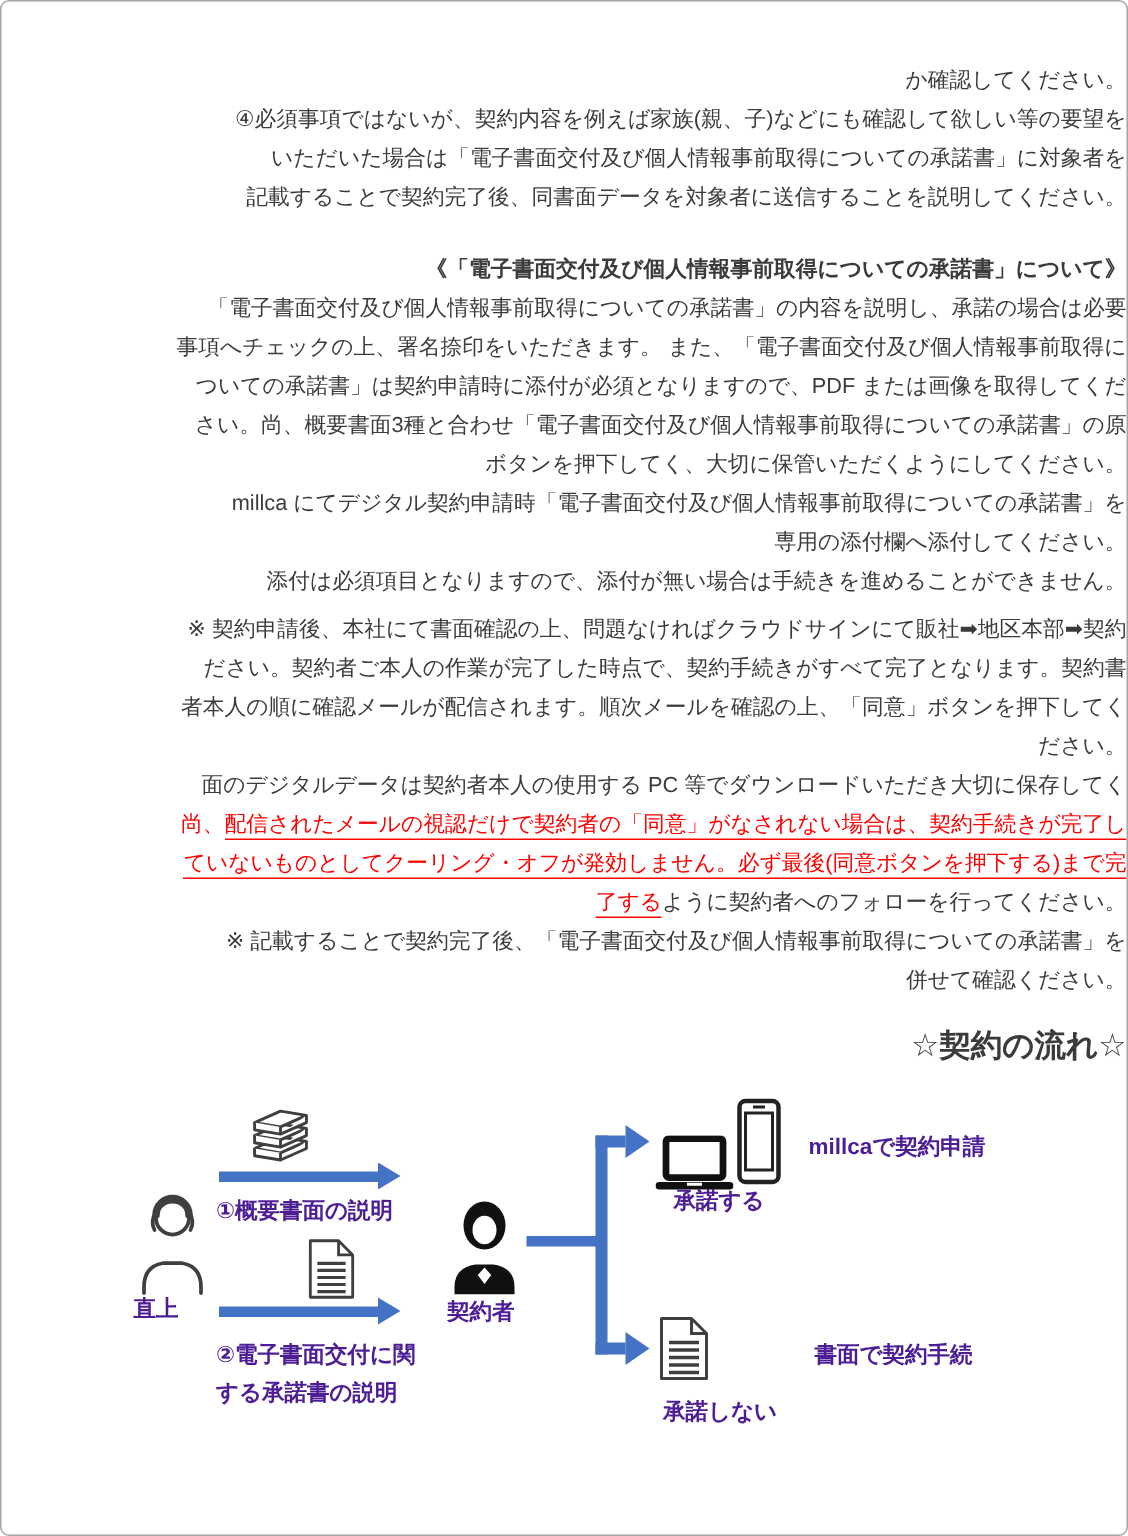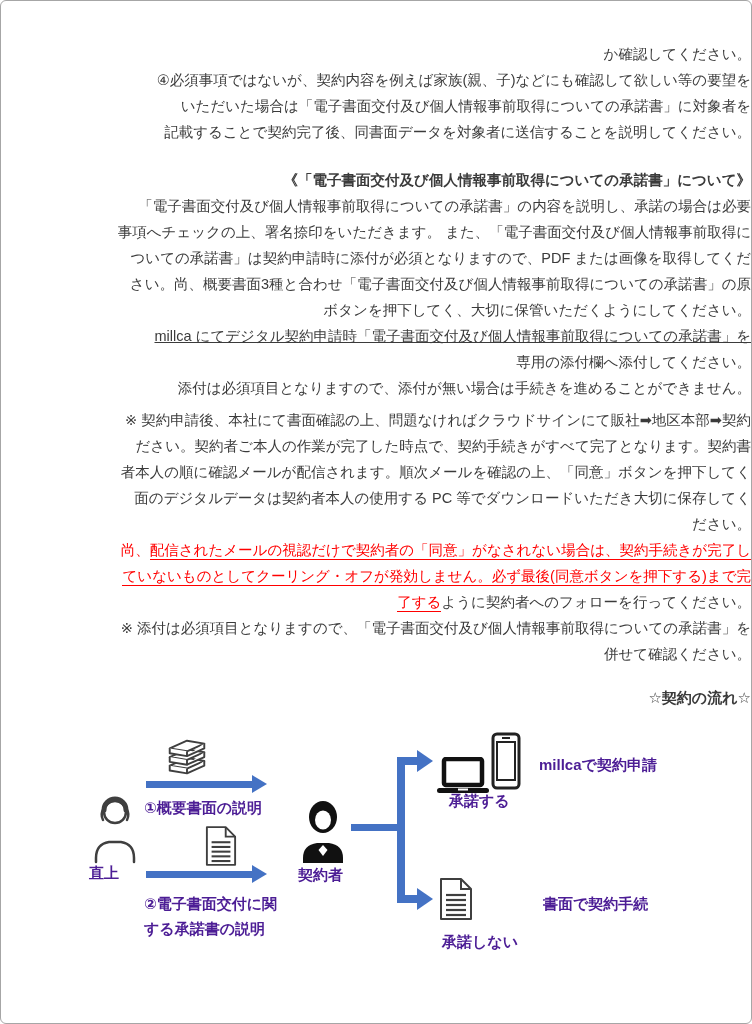--- a/index.html
+++ b/index.html
@@ -17,21 +17,21 @@
     background:#fff;
     overflow:hidden;
     color:var(--text);
     font-family:"Liberation Sans","DejaVu Sans",sans-serif;
     text-align:right;
   }
   #doc-body{padding-top:40px;font-size:14.5px;line-height:26px;}
   .line{white-space:pre;}
   .line span.red{color:var(--red);}
   .line span.redu{color:var(--red);border-bottom:1.5px solid var(--red);padding-bottom:1px;}
-  .flow-heading{margin-top:18px;padding-left:45px;font-weight:bold;font-size:15px;line-height:26px;}
+  .flow-heading{margin-top:18px;padding-left:45px;font-weight:bold;font-size:21px;line-height:26px;}
   .diagram{position:absolute;left:0;top:716px;width:752px;height:300px;}
   .diagram > *{position:absolute;}
   .dlabel{font-weight:600;font-size:15px;line-height:20px;white-space:nowrap;color:#4c1d95;}
   .harrow{display:flex;align-items:center;height:18px;}
   .harrow .bar{height:7px;background:var(--blue);}
   .harrow .head{width:0;height:0;border-top:9px solid transparent;border-bottom:9px solid transparent;border-left:15px solid var(--blue);}
   .bluebar{background:var(--blue);}
   .bighead{width:0;height:0;border-top:11px solid transparent;border-bottom:11px solid transparent;border-left:16px solid var(--blue);}
 </style>
 </head>
@@ -43,32 +43,32 @@
       <div class="line" style="padding-left: 75px;"><span>か確認してください。</span></div>
       <div class="line" style="padding-left: 62px;"><span>④必須事項ではないが、契約内容を例えば家族(親、子)などにも確認して欲しい等の要望を</span></div>
       <div class="line" style="padding-left: 75px;"><span>いただいた場合は「電子書面交付及び個人情報事前取得についての承諾書」に対象者を</span></div>
       <div class="line" style="padding-left: 75px;"><span>記載することで契約完了後、同書面データを対象者に送信することを説明してください。</span></div>
       <div class="line" style="padding-left: 30px; margin-top: 22px; font-weight: 700;"><span>《「電子書面交付及び個人情報事前取得についての承諾書」について》</span></div>
       <div class="line" style="padding-left: 79px;"><span>「電子書面交付及び個人情報事前取得についての承諾書」の内容を説明し、承諾の場合は必要</span></div>
       <div class="line" style="padding-left: 87px;"><span>事項へチェックの上、署名捺印をいただきます。 また、「電子書面交付及び個人情報事前取得に</span></div>
       <div class="line" style="padding-left: 87px;"><span>ついての承諾書」は契約申請時に添付が必須となりますので、PDF または画像を取得してくだ</span></div>
       <div class="line" style="padding-left: 87px;"><span>さい。尚、概要書面3種と合わせ「電子書面交付及び個人情報事前取得についての承諾書」の原</span></div>
       <div class="line" style="padding-left: 87px;"><span>ボタンを押下してく、大切に保管いただくようにしてください。</span></div>
-      <div class="line" style="padding-left: 90px; text-decoration: underline;"><span>millca にてデジタル契約申請時「電子書面交付及び個人情報事前取得についての承諾書」を</span></div>
+      <div class="line" style="padding-left: 90px;"><span>millca にてデジタル契約申請時「電子書面交付及び個人情報事前取得についての承諾書」を</span></div>
       <div class="line" style="padding-left: 90px;"><span>専用の添付欄へ添付してください。</span></div>
       <div class="line" style="padding-left: 90px;"><span>添付は必須項目となりますので、添付が無い場合は手続きを進めることができません。</span></div>
       <div class="line" style="padding-left: 60px; margin-top: 6px;"><span>※ 契約申請後、本社にて書面確認の上、問題なければクラウドサインにて販社➡地区本部➡契約</span></div>
       <div class="line" style="padding-left: 85px;"><span>ださい。契約者ご本人の作業が完了した時点で、契約手続きがすべて完了となります。契約書</span></div>
       <div class="line" style="padding-left: 85px;"><span>者本人の順に確認メールが配信されます。順次メールを確認の上、「同意」ボタンを押下してく</span></div>
+      <div class="line" style="padding-left: 85px;"><span>ださい。</span></div>
       <div class="line" style="padding-left: 85px;"><span>面のデジタルデータは契約者本人の使用する PC 等でダウンロードいただき大切に保存してく</span></div>
-      <div class="line" style="padding-left: 85px;"><span>ださい。</span></div>
       <div class="line" style="padding-left: 85px;"><span class="red">尚、</span><span class="redu">配信されたメールの視認だけで契約者の「同意」がなされない場合は、契約手続きが完了し</span></div>
       <div class="line" style="padding-left: 85px;"><span class="redu">ていないものとしてクーリング・オフが発効しません。必ず最後(同意ボタンを押下する)まで完</span></div>
       <div class="line" style="padding-left: 85px;"><span class="redu">了する</span><span>ように契約者へのフォローを行ってください。</span></div>
-      <div class="line" style="padding-left: 60px;"><span>※ 添付は必須項目となりますので、「電子書面交付及び個人情報事前取得についての承諾書」を</span></div>
+      <div class="line" style="padding-left: 60px;"><span>※ 記載することで契約完了後、「電子書面交付及び個人情報事前取得についての承諾書」を</span></div>
       <div class="line" style="padding-left: 85px;"><span>併せて確認ください。</span></div>
     </div>
 
   <div class="flow-heading">☆契約の流れ☆</div>
 
   <div class="diagram">
 
     <svg style="left:92px;top:78px;width:44px;height:70px" viewBox="0 0 44 68" fill="none" stroke="#3f3f3f" stroke-width="2.5" stroke-linecap="round">
       <circle cx="22" cy="16" r="11"></circle>
       <path d="M11 14 A11 11 0 0 1 33 14" stroke-width="5"></path>

